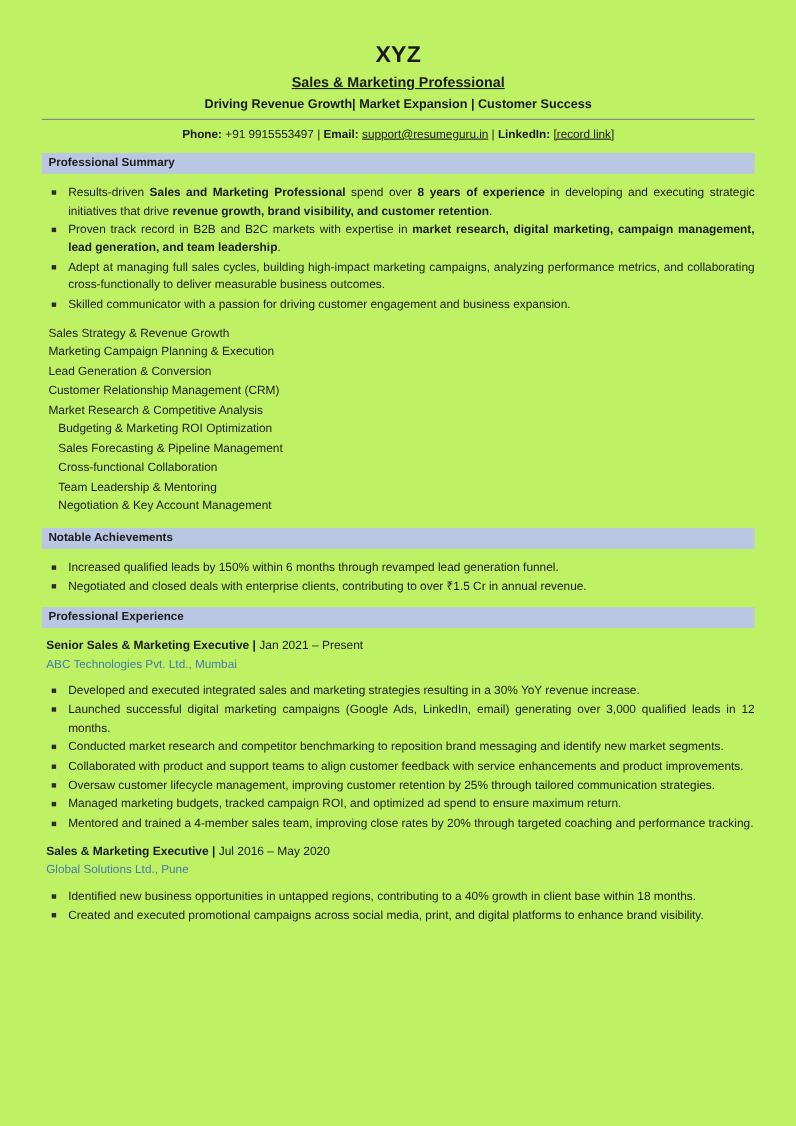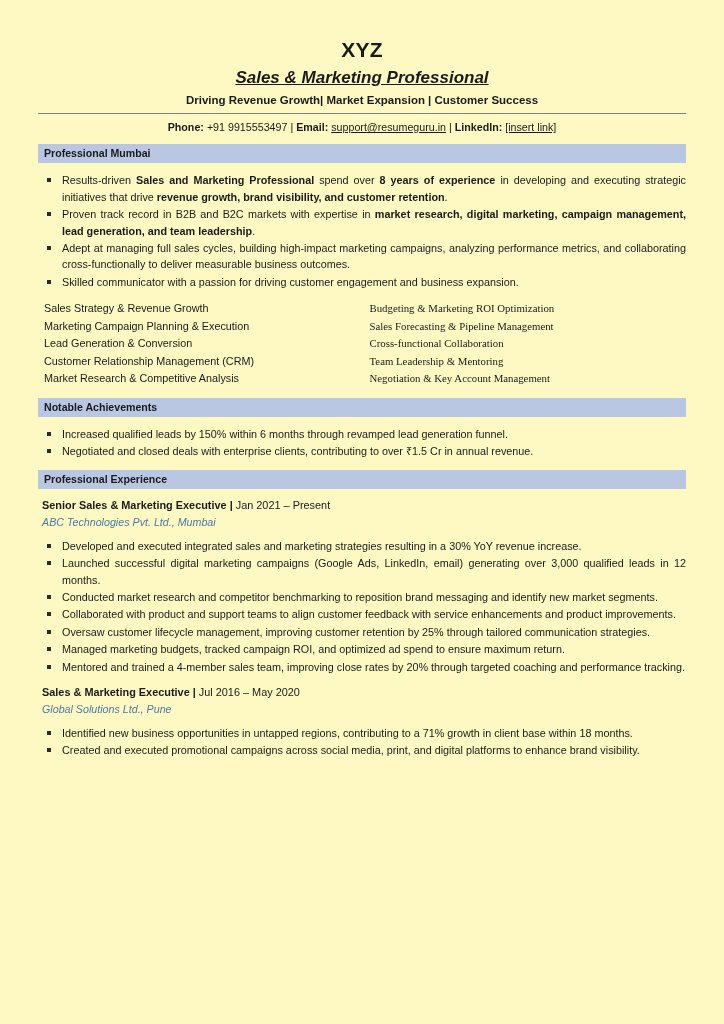--- a/index.html
+++ b/index.html
@@ -13,39 +13,38 @@
     font-family: "Liberation Sans", sans-serif;
     color: #1a1a1a;
     overflow: hidden;
   }
   .page {
     position: relative;
     width: 724px;
     height: 1024px;
     box-sizing: border-box;
     padding: 30px 38px 0 38px;
-    background: #fef9c3;
+    background: #bef264;
   }
 
   
   .hdr { text-align: center; }
   .hdr-name {
     font-size: 21px;
     font-weight: bold;
     letter-spacing: 0.2px;
     line-height: 1.1;
     margin: 8px 0 6px 0;
   }
   .hdr-subtitle {
-    font-size: 17px;
+    font-size: 13px;
     font-weight: bold;
     text-decoration: underline;
     line-height: 1.3;
     margin-bottom: 4px;
-    font-style: italic;
   }
   .hdr-tagline {
     font-size: 11.5px;
     font-weight: bold;
     line-height: 1.3;
     margin-bottom: 5px;
   }
   .hdr-rule {
     border: 0;
     border-top: 1.3px solid #7f7f7f;
@@ -95,67 +94,67 @@
     height: 4px;
     background: #2b2b2b;
   }
   ul.blist b { font-weight: bold; }
 
   
   .comp-wrap {
     display: flex;
     gap: 0;
     padding-left: 6px;
+    flex-direction: column;
   }
   .comp-col { width: 50%; }
-  .comp-col.right { padding-left: 9px; font-family: Liberation Serif, serif; }
+  .comp-col.right { padding-left: 9px; }
   .comp-item {
     font-size: 10.8px;
     line-height: 1.62;
     white-space: nowrap;
   }
 
   
   .job { margin-bottom: 4px; }
   .job-line {
     font-size: 10.9px;
     line-height: 1.45;
     padding-left: 4px;
     margin-bottom: 1px;
   }
   .job-title { font-weight: bold; }
   .job-dates { font-weight: normal; }
   .job-company {
     font-size: 10.7px;
-    font-style: italic;
     color: #4a7aaa;
     line-height: 1.4;
     padding-left: 4px;
     margin-bottom: 8px;
   }
   .job ul.blist { margin-bottom: 10px; }
 </style>
 </head>
 <body>
 
 <div class="page">
 
   <div class="hdr">
     <div class="hdr-name">XYZ</div>
     <div class="hdr-subtitle">Sales &amp; Marketing Professional</div>
     <div class="hdr-tagline">Driving Revenue Growth| Market Expansion | Customer Success</div>
     <hr class="hdr-rule">
   </div>
 
   <div class="contact">
-    <b>Phone:</b><span> +91 9915553497 </span><span>| </span><b>Email:</b> <span class="lnk">support@resumeguru.in</span><span> | </span><b>LinkedIn:</b> <span class="lnk">[insert link]</span>
-  </div>
-
-  <div class="sec-block">
-    <div class="sec-bar">Professional Mumbai</div>
+    <b>Phone:</b><span> +91 9915553497 </span><span>| </span><b>Email:</b> <span class="lnk">support@resumeguru.in</span><span> | </span><b>LinkedIn:</b> <span class="lnk">[record link]</span>
+  </div>
+
+  <div class="sec-block">
+    <div class="sec-bar">Professional Summary</div>
     <ul class="blist">
         <li><span>Results-driven </span><b>Sales and Marketing Professional</b><span> spend over </span><b>8 years of experience</b><span> in developing and executing strategic initiatives that drive </span><b>revenue growth, brand visibility, and customer retention</b><span>.</span></li>
         <li><span>Proven track record in B2B and B2C markets with expertise in </span><b>market research, digital marketing, campaign management, lead generation, and team leadership</b><span>.</span></li>
         <li><span>Adept at managing full sales cycles, building high-impact marketing campaigns, analyzing performance metrics, and collaborating cross-functionally to deliver measurable business outcomes.</span></li>
         <li><span>Skilled communicator with a passion for driving customer engagement and business expansion.</span></li>
       </ul>
   </div>
 
   <div class="sec-block">
     <div class="comp-wrap">
@@ -197,20 +196,20 @@
             <li><span>Collaborated with product and support teams to align customer feedback with service enhancements and product improvements.</span></li>
             <li><span>Oversaw customer lifecycle management, improving customer retention by 25% through tailored communication strategies.</span></li>
             <li><span>Managed marketing budgets, tracked campaign ROI, and optimized ad spend to ensure maximum return.</span></li>
             <li><span>Mentored and trained a 4-member sales team, improving close rates by 20% through targeted coaching and performance tracking.</span></li>
           </ul>
         </div>
         <div class="job">
           <div class="job-line"><span class="job-title">Sales &amp; Marketing Executive</span><span class="job-title"> | </span><span class="job-dates">Jul 2016 – May 2020</span></div>
           <div class="job-company">Global Solutions Ltd., Pune</div>
           <ul class="blist">
-            <li><span>Identified new business opportunities in untapped regions, contributing to a 71% growth in client base within 18 months.</span></li>
+            <li><span>Identified new business opportunities in untapped regions, contributing to a 40% growth in client base within 18 months.</span></li>
             <li><span>Created and executed promotional campaigns across social media, print, and digital platforms to enhance brand visibility.</span></li>
           </ul>
         </div>
       </div>
   </div>
 
 </div>
 
 </body></html>

